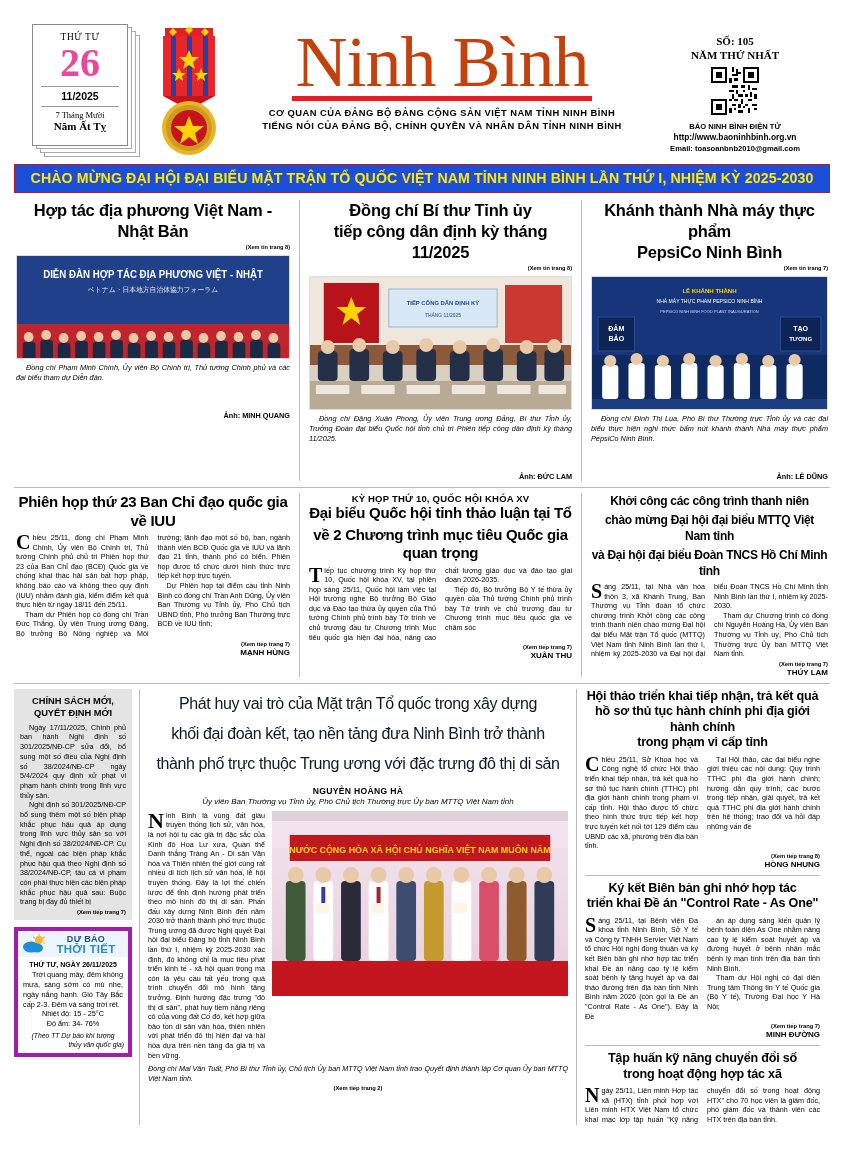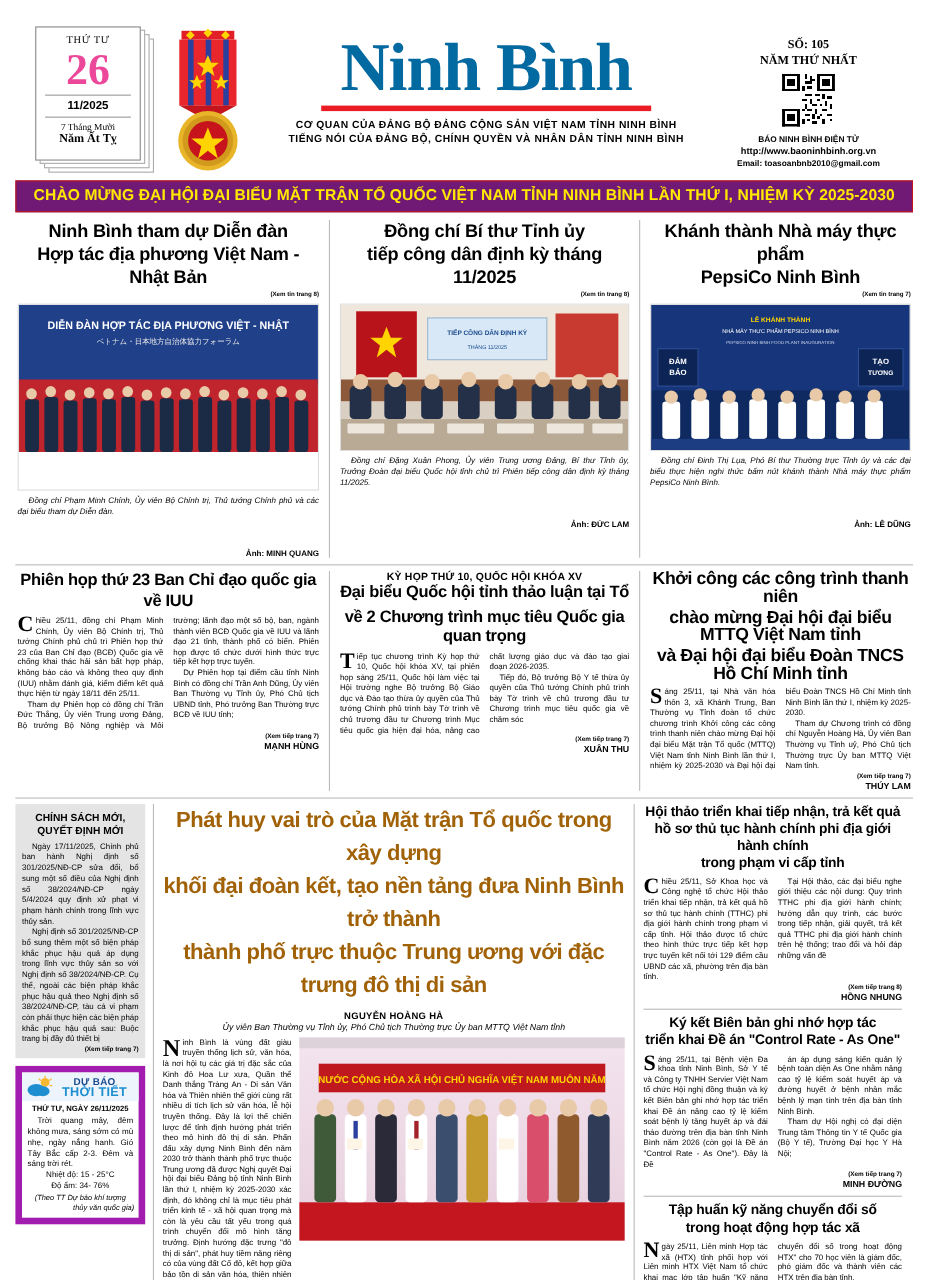--- a/index.html
+++ b/index.html
@@ -29,36 +29,36 @@
   .mon { font-size: 10.5px; font-weight: bold; padding-bottom: 4px; }
   .dsep2 { border-top: 1px solid #999; margin: 0 8px 3px; }
   .lunar1 { font-family: "Liberation Serif", serif; font-size: 8.5px; }
   .lunar2 { font-family: "Liberation Serif", serif; font-size: 11px; font-weight: bold; }
 
   .medal { width: 110px; padding-top: 6px; display: flex; justify-content: center; }
   .medal svg { display: block; }
 
   .titleblock { flex: 1; text-align: center; padding-top: 12px; }
   .paper-title {
-    font-family: "Liberation Serif", serif; font-weight: bold; font-size: 62px;
-    color: #0369a1; letter-spacing: -1px; line-height: 64px;
+    font-family: "Liberation Serif", serif; font-weight: normal; font-size: 72px;
+    color: #c2410c; letter-spacing: -1px; line-height: 64px;
   }
   .title-rule { height: 5px; background: #ec1c24; margin: 2px 48px 5px; }
   .sub1, .sub2 { font-size: 9.4px; font-weight: bold; letter-spacing: .45px; line-height: 13px; }
 
   .rightblock { width: 190px; text-align: center; padding-top: 16px; }
   .issue { font-family: "Liberation Serif", serif; font-size: 11px; font-weight: bold; line-height: 14px; }
   .qr { width: 48px; height: 48px; margin: 5px auto 6px; }
   .qr svg { display: block; }
   .webline { font-size: 7.6px; font-weight: bold; line-height: 11px; }
   .webline.url { font-size: 8.4px; }
 
   
   .banner {
-    background: #701a75; color: #ffe900; text-align: center;
+    background: #1d4ed8; color: #ffe900; text-align: center;
     font-size: 14.2px; font-weight: bold; letter-spacing: .1px;
     padding: 5px 0 6px; margin-top: 4px;
     border: 1px solid #c0151b;
   }
 
   
   .top3 { display: flex; margin-top: 7px; }
   .t3col { padding: 0 9px; }
   .t3col.c1 { width: 285px; padding-left: 2px; }
   .t3col.c2 { width: 283px; border-left: 1px solid #bbb; border-right: 1px solid #bbb; }
@@ -71,21 +71,21 @@
 
   
   .hr-thin { border-top: 1px solid #bbb; margin-top: 6px; }
   .mid3 { display: flex; margin-top: 5px; }
   .m3col { padding: 0 9px; }
   .m3col.c1 { width: 285px; padding-left: 2px; }
   .m3col.c2 { width: 283px; border-left: 1px solid #bbb; border-right: 1px solid #bbb; }
   .m3col.c3 { width: 248px; padding-right: 2px; }
   .kicker { text-align: center; font-size: 9.5px; font-weight: bold; letter-spacing: .2px; }
   .m3head { text-align: center; font-size: 15px; font-weight: bold; line-height: 18.5px; letter-spacing: -.3px; margin-bottom: 3px; }
-  .m3head.sm { font-size: 16px; line-height: 16px; }
+  .m3head.sm { font-size: 12px; line-height: 16px; }
   .twocol { column-count: 2; column-gap: 9px; }
   .body { font-size: 7.2px; line-height: 9.6px; text-align: justify; }
   .body p { text-indent: 9px; }
   .body p.drop::first-letter {
     float: left; font-size: 20px; line-height: 16px; font-weight: bold;
     padding: 1px 2px 0 0; font-family: "Liberation Serif", serif;
   }
   .body p.drop { text-indent: 0; }
   .jump { font-size: 5.8px; font-weight: bold; text-align: right; margin-top: 2px; }
   .byline { font-size: 8px; font-weight: bold; text-align: right; margin-top: 1px; }
@@ -94,36 +94,36 @@
   .lower { display: flex; margin-top: 6px; border-top: 1px solid #bbb; padding-top: 5px; }
   .lcol-left { width: 126px; padding-right: 7px; border-right: 1px solid #bbb; }
   .lcol-mid { width: 436px; padding: 0 8px; }
   .lcol-right { width: 244px; padding-left: 8px; border-left: 1px solid #bbb; }
 
   .policy-box { background: #e4e4e4; padding: 6px 6px 5px; }
   .policy-title { text-align: center; font-size: 9.3px; font-weight: bold; line-height: 12px; margin-bottom: 4px; }
   .policy-body { font-size: 7.2px; line-height: 9.7px; text-align: justify; }
   .policy-body p { text-indent: 9px; }
 
-  .weather-box { border: 6px solid #a21caf; margin-top: 7px; }
+  .weather-box { border: 4px solid #a21caf; margin-top: 7px; }
   .w-head { background: #eef4fb; display: flex; align-items: center; padding: 3px 4px; }
   .w-icon { width: 26px; height: 20px; position: relative; flex: none; }
   .w-txt { flex: 1; text-align: center; line-height: 10px; }
   .w-t1 { font-size: 9px; font-weight: bold; color: #1b4b8f; letter-spacing: .3px; }
   .w-t2 { font-size: 11.5px; font-weight: bold; color: #1d8fd1; letter-spacing: .3px; }
   .w-date { text-align: center; font-size: 7px; font-weight: bold; margin: 4px 0 2px; }
   .w-body { font-size: 7.3px; line-height: 9.8px; text-align: justify; padding: 0 5px 2px; }
   .w-body p { text-indent: 9px; }
   .w-c { text-align: center; text-indent: 0 !important; }
   .w-src { text-align: center; font-style: italic; font-size: 6.8px; line-height: 9px; padding: 0 4px 4px; }
   .w-src .r { text-align: right; display: block; }
 
   .bigred {
-    text-align: center; color: #a16207; font-weight: bold;
-    font-size: 20px; line-height: 30px; letter-spacing: -.4px;
+    text-align: center; color: #0f172a; font-weight: normal;
+    font-size: 16px; line-height: 30px; letter-spacing: -.4px;
   }
   .author { text-align: center; font-size: 8.6px; font-weight: bold; margin-top: 7px; letter-spacing: .3px; }
   .author-sub { text-align: center; font-size: 8px; font-style: italic; margin-top: 1px; }
 
   .mainflow { margin-top: 5px; display: flex; }
   .mf-text { width: 124px; font-size: 7.2px; line-height: 9.6px; text-align: justify; padding-right: 7px; }
   .mf-text p { text-indent: 9px; }
   .mf-text p.drop::first-letter {
     float: left; font-size: 22px; line-height: 17px; font-weight: bold;
     padding: 1px 2px 0 0; font-family: "Liberation Serif", serif;
@@ -249,24 +249,23 @@
       <div class="webline url">http://www.baoninhbinh.org.vn</div>
       <div class="webline">Email: toasoanbnb2010@gmail.com</div>
     </div>
   </div>
 
   <div class="banner">CHÀO MỪNG ĐẠI HỘI ĐẠI BIỂU MẶT TRẬN TỔ QUỐC VIỆT NAM TỈNH NINH BÌNH LẦN THỨ I, NHIỆM KỲ 2025-2030</div>
 
   <div class="top3">
 
     <div class="t3col c1">
-      <div class="t3head">Ninh Bình tham dự Diễn đàn</div>
       <div class="t3head">Hợp tác địa phương Việt Nam - Nhật Bản</div>
       <div class="cont-note">(Xem tin trang 8)</div>
-      <div class="photo" style="height:170px">
+      <div class="photo" style="height:104px">
         <svg width="100%" height="134" viewBox="0 0 280 134" preserveAspectRatio="none">
           <defs>
             <linearGradient id="g1" x1="0" y1="0" x2="0" y2="1">
               <stop offset="0" stop-color="#1f3f88"></stop>
                 <stop offset="0.55" stop-color="#2a56ad"></stop>
               <stop offset="0.56" stop-color="#d0242b"></stop>
                 <stop offset="1" stop-color="#b81d24"></stop>
             </linearGradient>
           </defs>
           <rect width="280" height="134" fill="url(#g1)"></rect>

